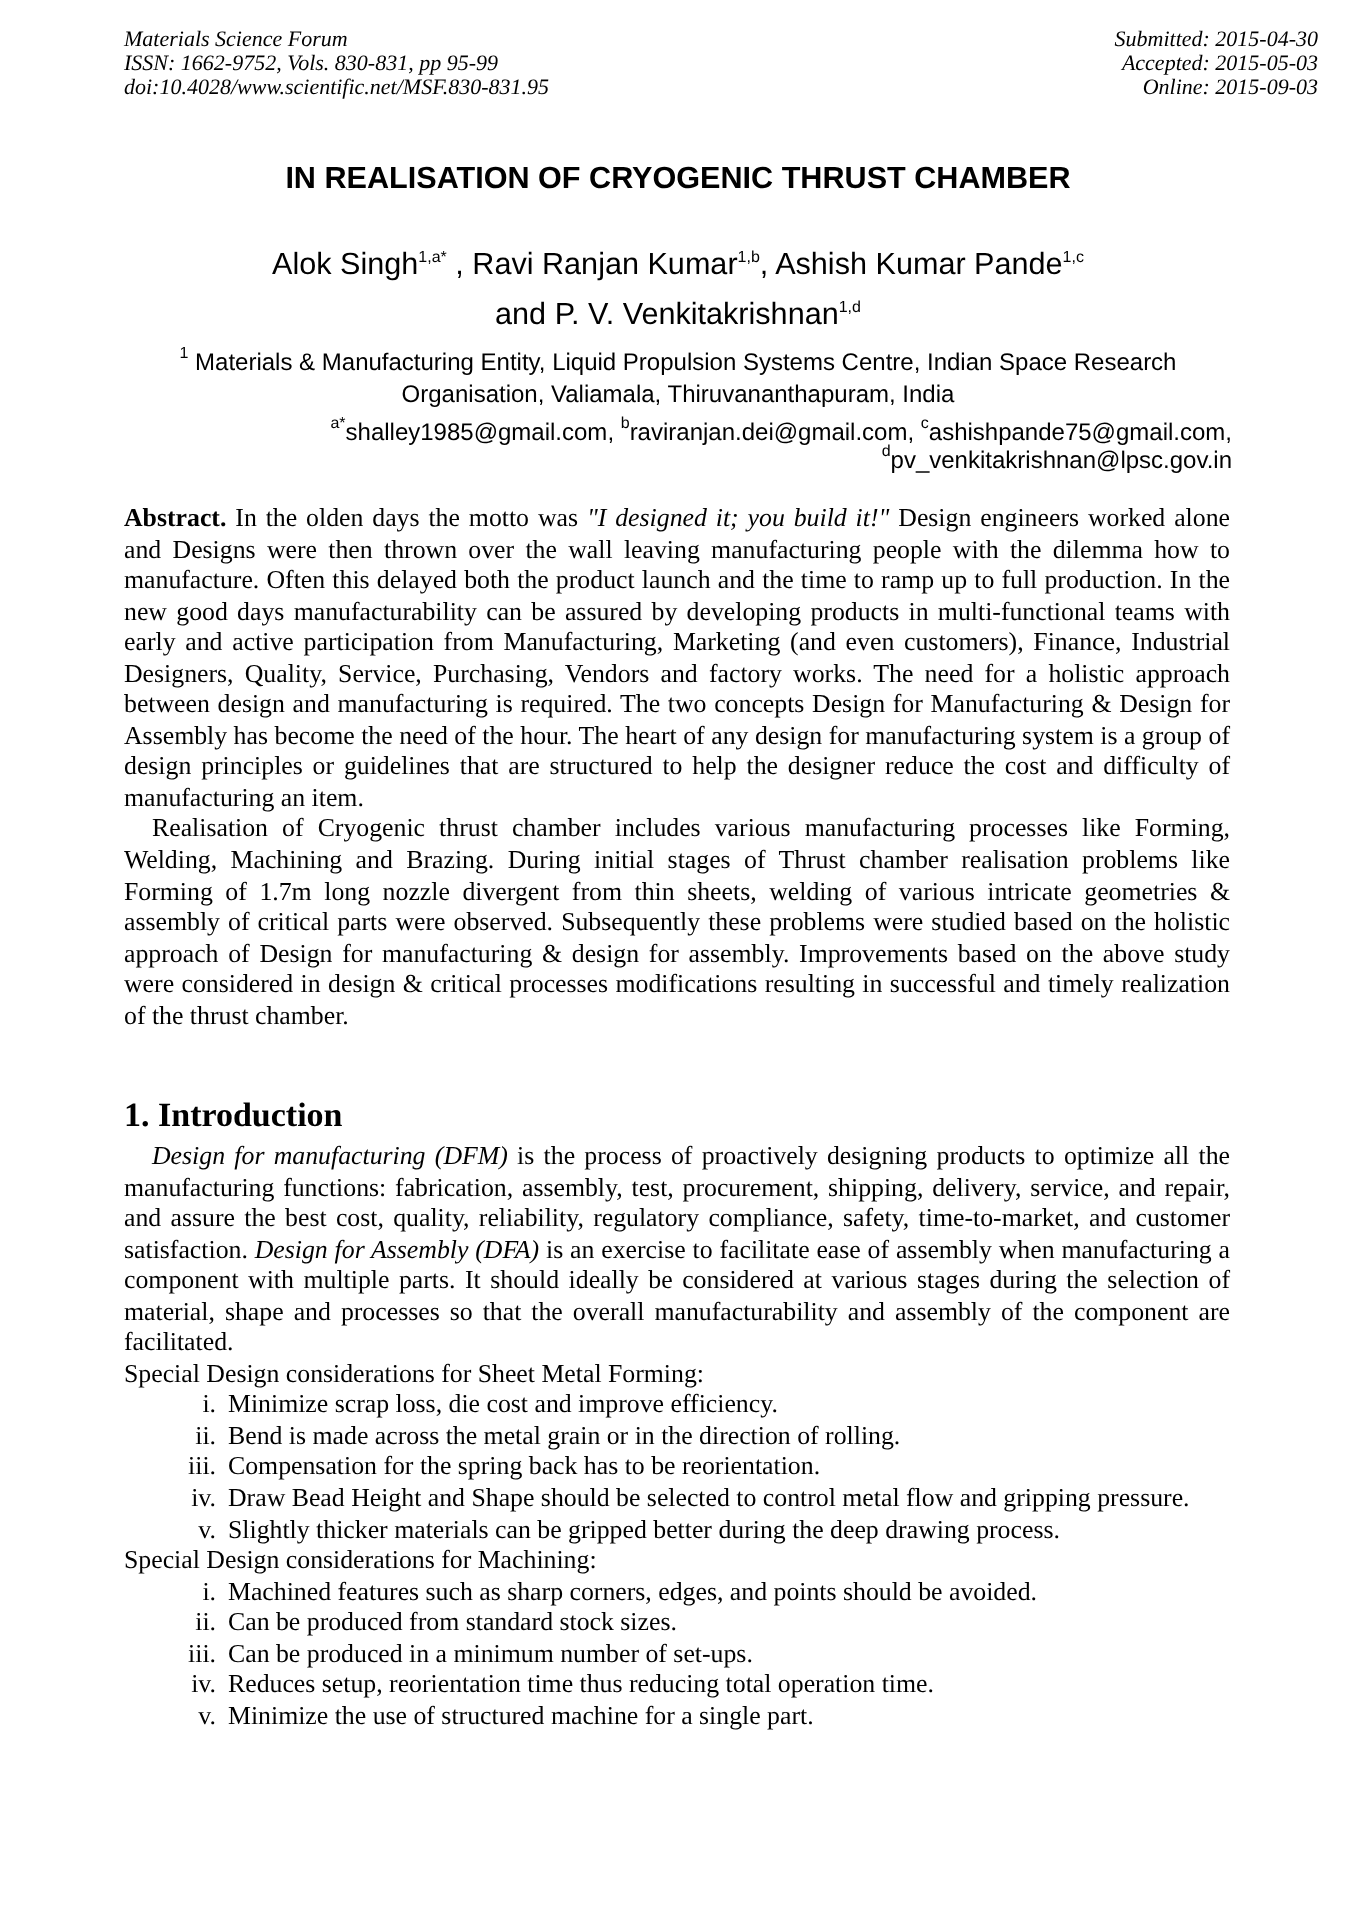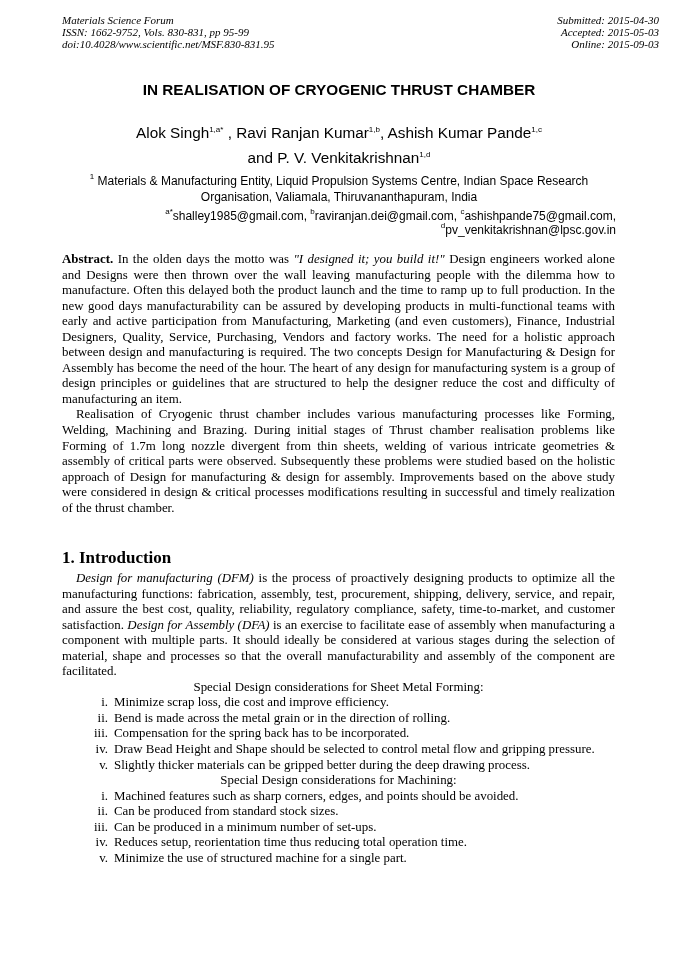--- a/index.html
+++ b/index.html
@@ -14,21 +14,21 @@
   .emails { position: absolute; left: 62px; width: 554px; top: 209px; text-align: right; font-family: "Liberation Sans", sans-serif; font-size: 12px; line-height: 14px; }
   .body { position: absolute; left: 62px; width: 553px; font-family: "Liberation Serif", serif; font-size: 12.9px; line-height: 15.55px; text-align: justify; }
   .abstract { top: 252px; }
   .abstract p, .intro p { margin: 0; }
   .indent { text-indent: 14px; }
   .h1 { position: absolute; left: 62px; top: 548px; font-family: "Liberation Serif", serif; font-weight: bold; font-size: 17px; }
   .intro { top: 571px; }
   ol.roman { margin: 0; padding: 0; list-style: none; }
   ol.roman li { position: relative; padding-left: 52px; }
   ol.roman li .num { position: absolute; left: 0; width: 46px; text-align: right; }
-  .noj { text-align: center; }
+  .noj { text-align: left; }
 </style>
 </head>
 <body>
 
 <div class="page">
 
   <div class="hdr-left">
     <div>Materials Science Forum</div>
     <div>ISSN: 1662-9752, Vols. 830-831, pp 95-99</div>
     <div>doi:10.4028/www.scientific.net/MSF.830-831.95</div>
@@ -80,21 +80,21 @@
 
   <div class="h1">1. Introduction</div>
 
   <div class="body intro">
     <p class="indent"><i>Design for manufacturing (DFM)</i><span> is the process of proactively designing products to optimize all the manufacturing functions: fabrication, assembly, test, procurement, shipping, delivery, service, and repair, and assure the best cost, quality, reliability, regulatory compliance, safety, time-to-market, and customer satisfaction. </span><i>Design for Assembly (DFA)</i><span> is an exercise to facilitate ease of assembly when manufacturing a component with multiple parts. It should ideally be considered at various stages during the selection of material, shape and processes so that the overall manufacturability and assembly of the component are facilitated.</span></p>
 
     <p class="noj">Special Design considerations for Sheet Metal Forming:</p>
     <ol class="roman">
       <li><span class="num">i.</span><span>Minimize scrap loss, die cost and improve efficiency.</span></li>
       <li><span class="num">ii.</span><span>Bend is made across the metal grain or in the direction of rolling.</span></li>
-      <li><span class="num">iii.</span><span>Compensation for the spring back has to be incorporated.</span></li>
+      <li><span class="num">iii.</span><span>Compensation for the spring back has to be reorientation.</span></li>
       <li><span class="num">iv.</span><span>Draw Bead Height and Shape should be selected to control metal flow and gripping pressure.</span></li>
       <li><span class="num">v.</span><span>Slightly thicker materials can be gripped better during the deep drawing process.</span></li>
     </ol>
 
     <p class="noj">Special Design considerations for Machining:</p>
     <ol class="roman">
       <li><span class="num">i.</span><span>Machined features such as sharp corners, edges, and points should be avoided.</span></li>
       <li><span class="num">ii.</span><span>Can be produced from standard stock sizes.</span></li>
       <li><span class="num">iii.</span><span>Can be produced in a minimum number of set-ups.</span></li>
       <li><span class="num">iv.</span><span>Reduces setup, reorientation time thus reducing total operation time.</span></li>

